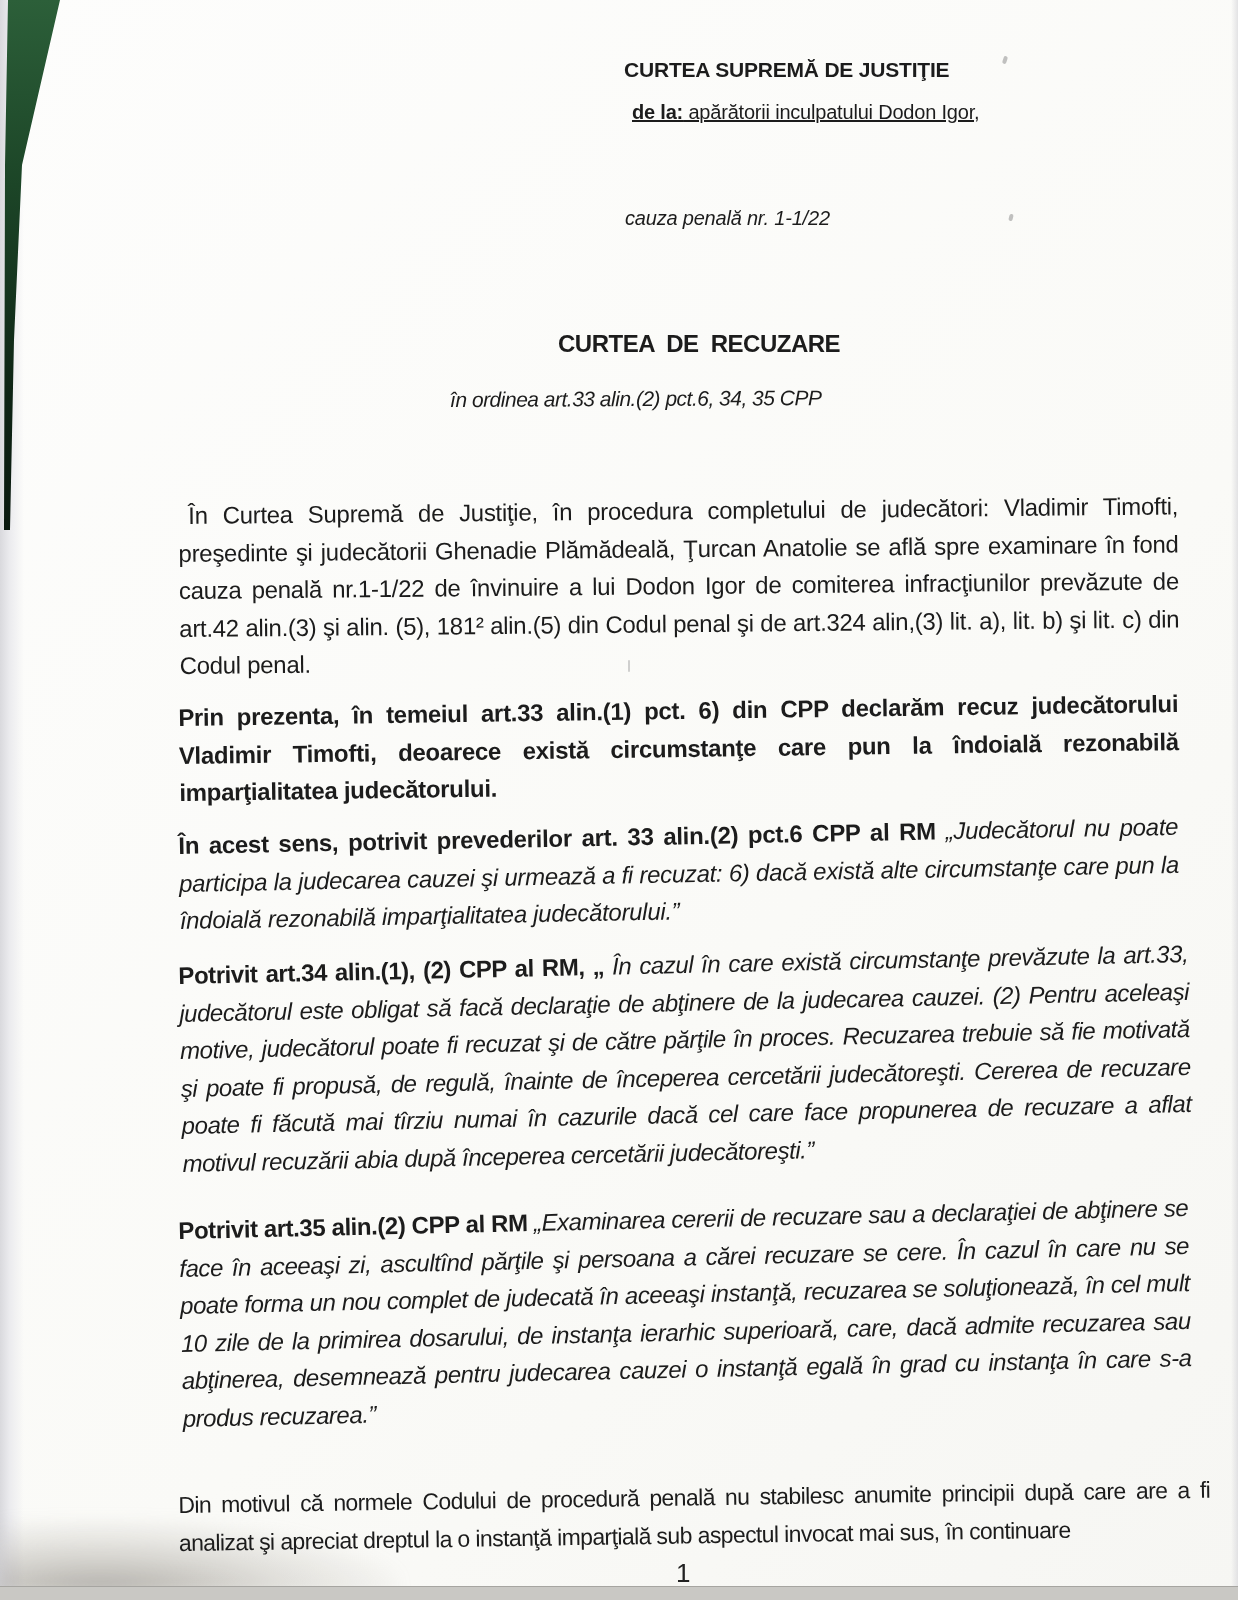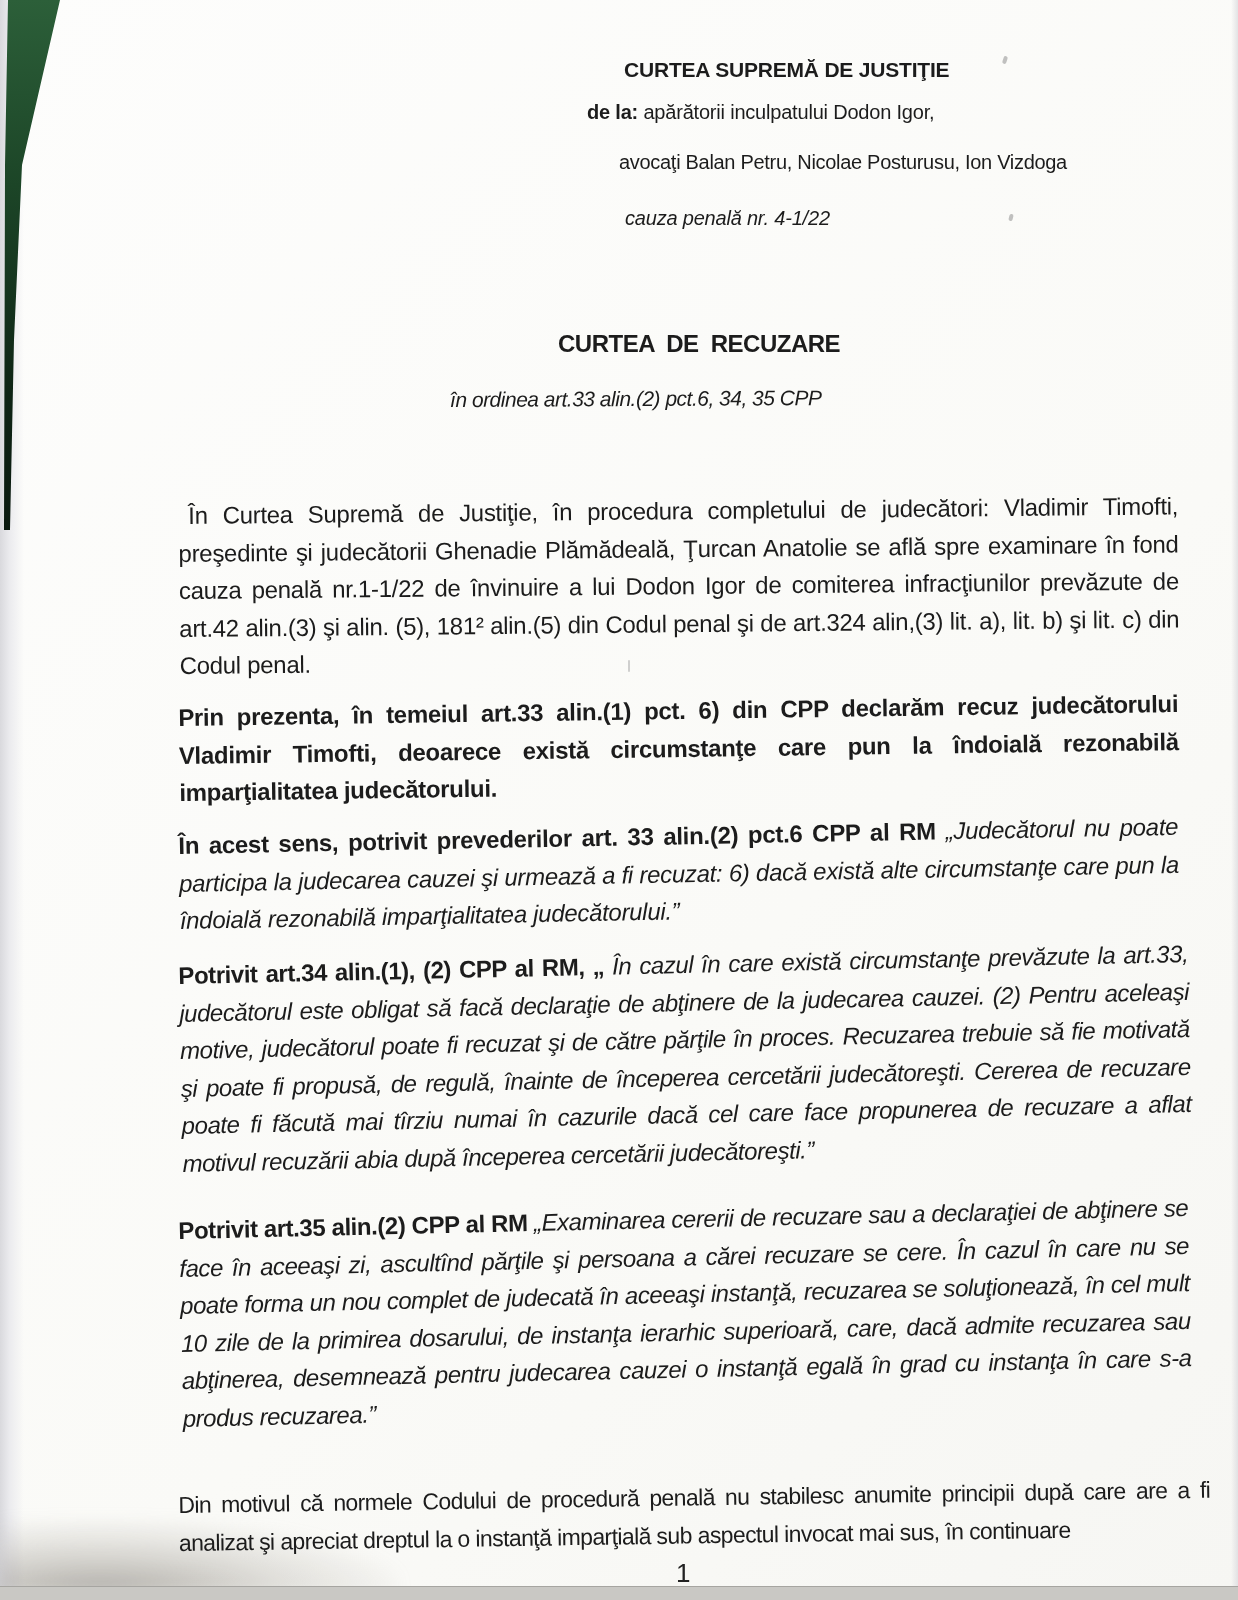--- a/index.html
+++ b/index.html
@@ -22,21 +22,21 @@
     background:#c9c8c4;border-top:1px solid #a6a5a1;}
   .bottom-smudge{position:absolute;left:0;bottom:6px;width:400px;height:75px;
     background:radial-gradient(ellipse at 25% 100%,rgba(115,110,102,.55) 0%,rgba(170,166,158,.30) 45%,rgba(255,255,255,0) 75%);
     filter:blur(7px);}
   .speck{position:absolute;background:#8f8f8f;border-radius:2px;opacity:.55;}
   .speck-a{left:1003px;top:56px;width:4px;height:8px;transform:rotate(18deg);}
   .speck-b{left:1009px;top:214px;width:4px;height:7px;transform:rotate(15deg);}
   .speck-c{left:628px;top:660px;width:2px;height:12px;opacity:.4;}
   
   .h-court{position:absolute;left:624px;top:42px;font-size:21px;font-weight:bold;letter-spacing:-0.2px;white-space:nowrap;margin-top:16px;}
-  .h-from{position:absolute;left:587px;top:101px;font-size:20px;letter-spacing:-0.2px;white-space:nowrap;}
+  .h-from{position:absolute;left:632px;top:101px;font-size:20px;letter-spacing:-0.2px;white-space:nowrap;text-decoration:underline;}
   .h-from .lbl{font-weight:bold;}
   .h-lawyers{position:absolute;left:619px;top:151px;font-size:20px;letter-spacing:-0.3px;white-space:nowrap;}
   .h-case{position:absolute;left:625px;top:207px;font-size:20px;font-style:italic;letter-spacing:-0.2px;white-space:nowrap;}
   
   .title{position:absolute;left:558px;top:330px;font-size:24px;font-weight:bold;
     letter-spacing:-0.5px;word-spacing:6px;white-space:nowrap;}
   .subtitle{position:absolute;left:450px;top:388px;font-size:21px;font-style:italic;
     letter-spacing:-0.5px;white-space:nowrap;transform:rotate(-0.3deg);transform-origin:0 0;}
   
   .p{position:absolute;left:178px;width:1000px;margin:0;
@@ -61,22 +61,21 @@
   <div class="green-wedge"></div>
   <div class="right-edge"></div>
   <div class="bottom-smudge"></div>
   <div class="bottom-band"></div>
   <div class="speck speck-a"></div>
   <div class="speck speck-b"></div>
   <div class="speck speck-c"></div>
 
   <div class="h-court">CURTEA SUPREMĂ DE JUSTIŢIE</div>
   <div class="h-from"><span class="lbl">de la:</span><span> apărătorii inculpatului Dodon Igor,</span></div>
-  <div class="h-lawyers">avocaţi Balan Petru, Nicolae Posturusu, Ion Vizdoga</div>
-  <div class="h-case">cauza penală nr. 4-1/22</div>
+  <div class="h-case">cauza penală nr. 1-1/22</div>
 
   <div class="title">CURTEA DE RECUZARE</div>
   <div class="subtitle">în ordinea art.33 alin.(2) pct.6, 34, 35 CPP</div>
 
   <p class="p p1">În Curtea Supremă de Justiţie, în procedura completului de judecători: Vladimir Timofti, preşedinte şi judecătorii Ghenadie Plămădeală, Ţurcan Anatolie se află spre examinare în fond cauza penală nr.1-1/22 de învinuire a lui Dodon Igor de comiterea infracţiunilor prevăzute de art.42 alin.(3) şi alin. (5), 181² alin.(5) din Codul penal şi de art.324 alin,(3) lit. a), lit. b) şi lit. c) din Codul penal.</p>
 
   <p class="p p2">Prin prezenta, în temeiul art.33 alin.(1) pct. 6) din CPP declarăm recuz judecătorului Vladimir Timofti, deoarece există circumstanţe care pun la îndoială rezonabilă imparţialitatea judecătorului.</p>
 
   <p class="p p3"><span class="bd">În acest sens, potrivit prevederilor art. 33 alin.(2) pct.6 CPP al RM </span><span class="it">„Judecătorul nu poate participa la judecarea cauzei şi urmează a fi recuzat: 6) dacă există alte circumstanţe care pun la îndoială rezonabilă imparţialitatea judecătorului.”</span></p>
 

